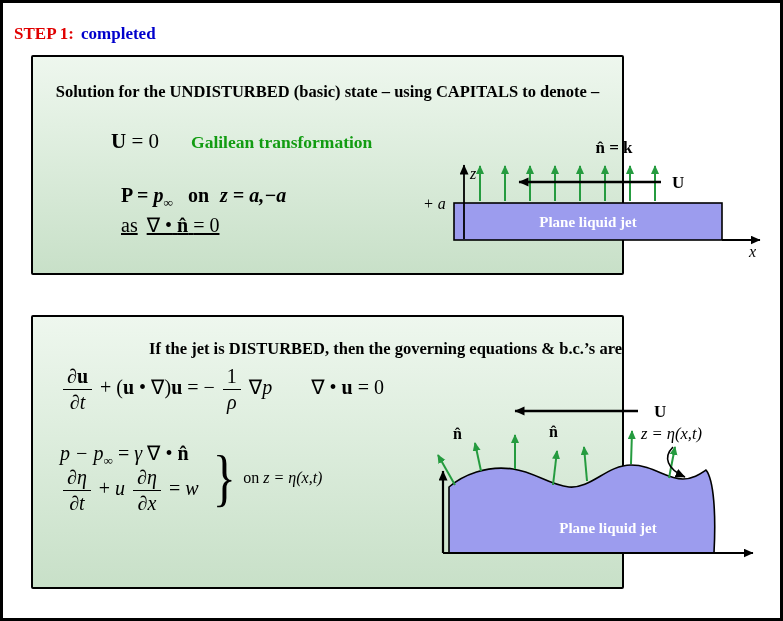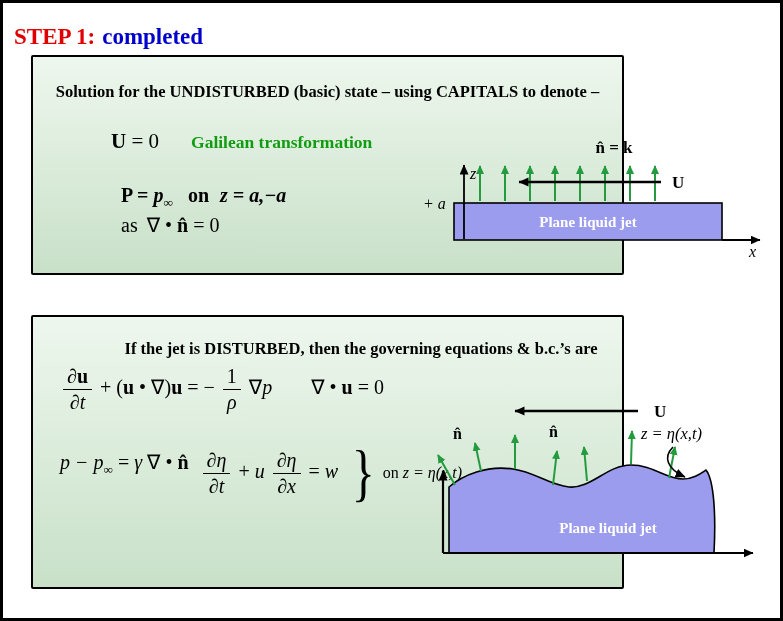--- a/index.html
+++ b/index.html
@@ -1,54 +1,54 @@
 <!DOCTYPE html>
 <html><head>
 <meta charset="utf-8">
 <style>
   *{margin:0;padding:0;box-sizing:border-box;}
   body{background:#ffffff;font-family:"Liberation Serif",serif;}
   .slide{position:relative;width:783px;height:621px;background:#ffffff;border:3px solid #000;color:#000;overflow:hidden;font-family:"Liberation Serif",serif;}
 
-  .step-header{position:absolute;left:11px;font-weight:bold;font-size:23px;}
+  .step-header{position:absolute;left:11px;font-weight:bold;font-size:17px;}
   .step1-header{top:21px;}
   .step2-header{top:282px;}
   .step-label{color:#e00000;}
   .step-status{color:#0000cc;margin-left:7px;}
 
   .gbox{position:absolute;left:28px;width:593px;background:linear-gradient(180deg,#eef7ee 0%,#ddeddd 45%,#c8e0c8 100%);border:2px solid #000;border-radius:2px;}
   .box1{top:52px;height:220px;}
   .box2{top:312px;height:274px;}
 
   .panel-title{font-weight:bold;font-size:16.5px;}
   .box1 .panel-title{text-align:center;padding-top:25px;}
-  .box2 .panel-title{text-align:center;padding:22px 0 0 27px;margin-left:40px;}
+  .box2 .panel-title{text-align:right;padding:22px 0 0 27px;margin-left:40px;}
 
   .eq{position:absolute;font-size:20px;white-space:nowrap;}
   .eq-vel{left:78px;top:72px;font-size:21px;}
   .galilean{color:#129c12;font-weight:bold;font-size:17.5px;margin-left:32px;}
   .eq-pres{left:88px;top:127px;font-weight:bold;}
   .on-word{margin:0 11px 0 15px;}
-  .eq-norm{left:88px;top:156px;}
+  .eq-norm{left:88px;top:156px;text-decoration:underline;}
   .as-word{margin-right:9px;}
 
   .vec{font-weight:bold;font-style:normal;}
   .it{font-style:italic;}
   sub{font-size:66%;line-height:0;}
 
   .frac{display:inline-flex;flex-direction:column;align-items:center;vertical-align:middle;margin:0 3px;line-height:1.05;}
   .frac .num{display:block;padding:0 4px 2px;border-bottom:1.5px solid #000;}
   .frac .den{display:block;padding:2px 4px 0;}
 
   .eq-row{position:absolute;font-size:20px;white-space:nowrap;}
   .momentum{left:27px;top:49px;}
   .continuity{margin-left:34px;}
 
   .bc-block{position:absolute;left:27px;top:124px;display:flex;align-items:center;}
-  .bc-eqs{display:flex;flex-direction:row;gap:11px;}
+  .bc-eqs{display:flex;flex-direction:column;gap:2px;}
   .bc-row{font-size:20px;white-space:nowrap;}
   .brace{font-size:64px;font-weight:400;line-height:1;transform:scaleX(0.75);margin-left:10px;}
   .bc-on{font-size:16px;margin-left:4px;white-space:nowrap;}
 
   .diag1{position:absolute;left:385px;top:78px;}
   .diag2{position:absolute;left:390px;top:76px;}
   svg text{font-family:"Liberation Serif",serif;fill:#000;}
   .svgbold{font-weight:bold;font-size:17px;}
   .svgital{font-style:italic;font-size:16px;}
   .svgnhat{font-weight:bold;font-size:16px;}

